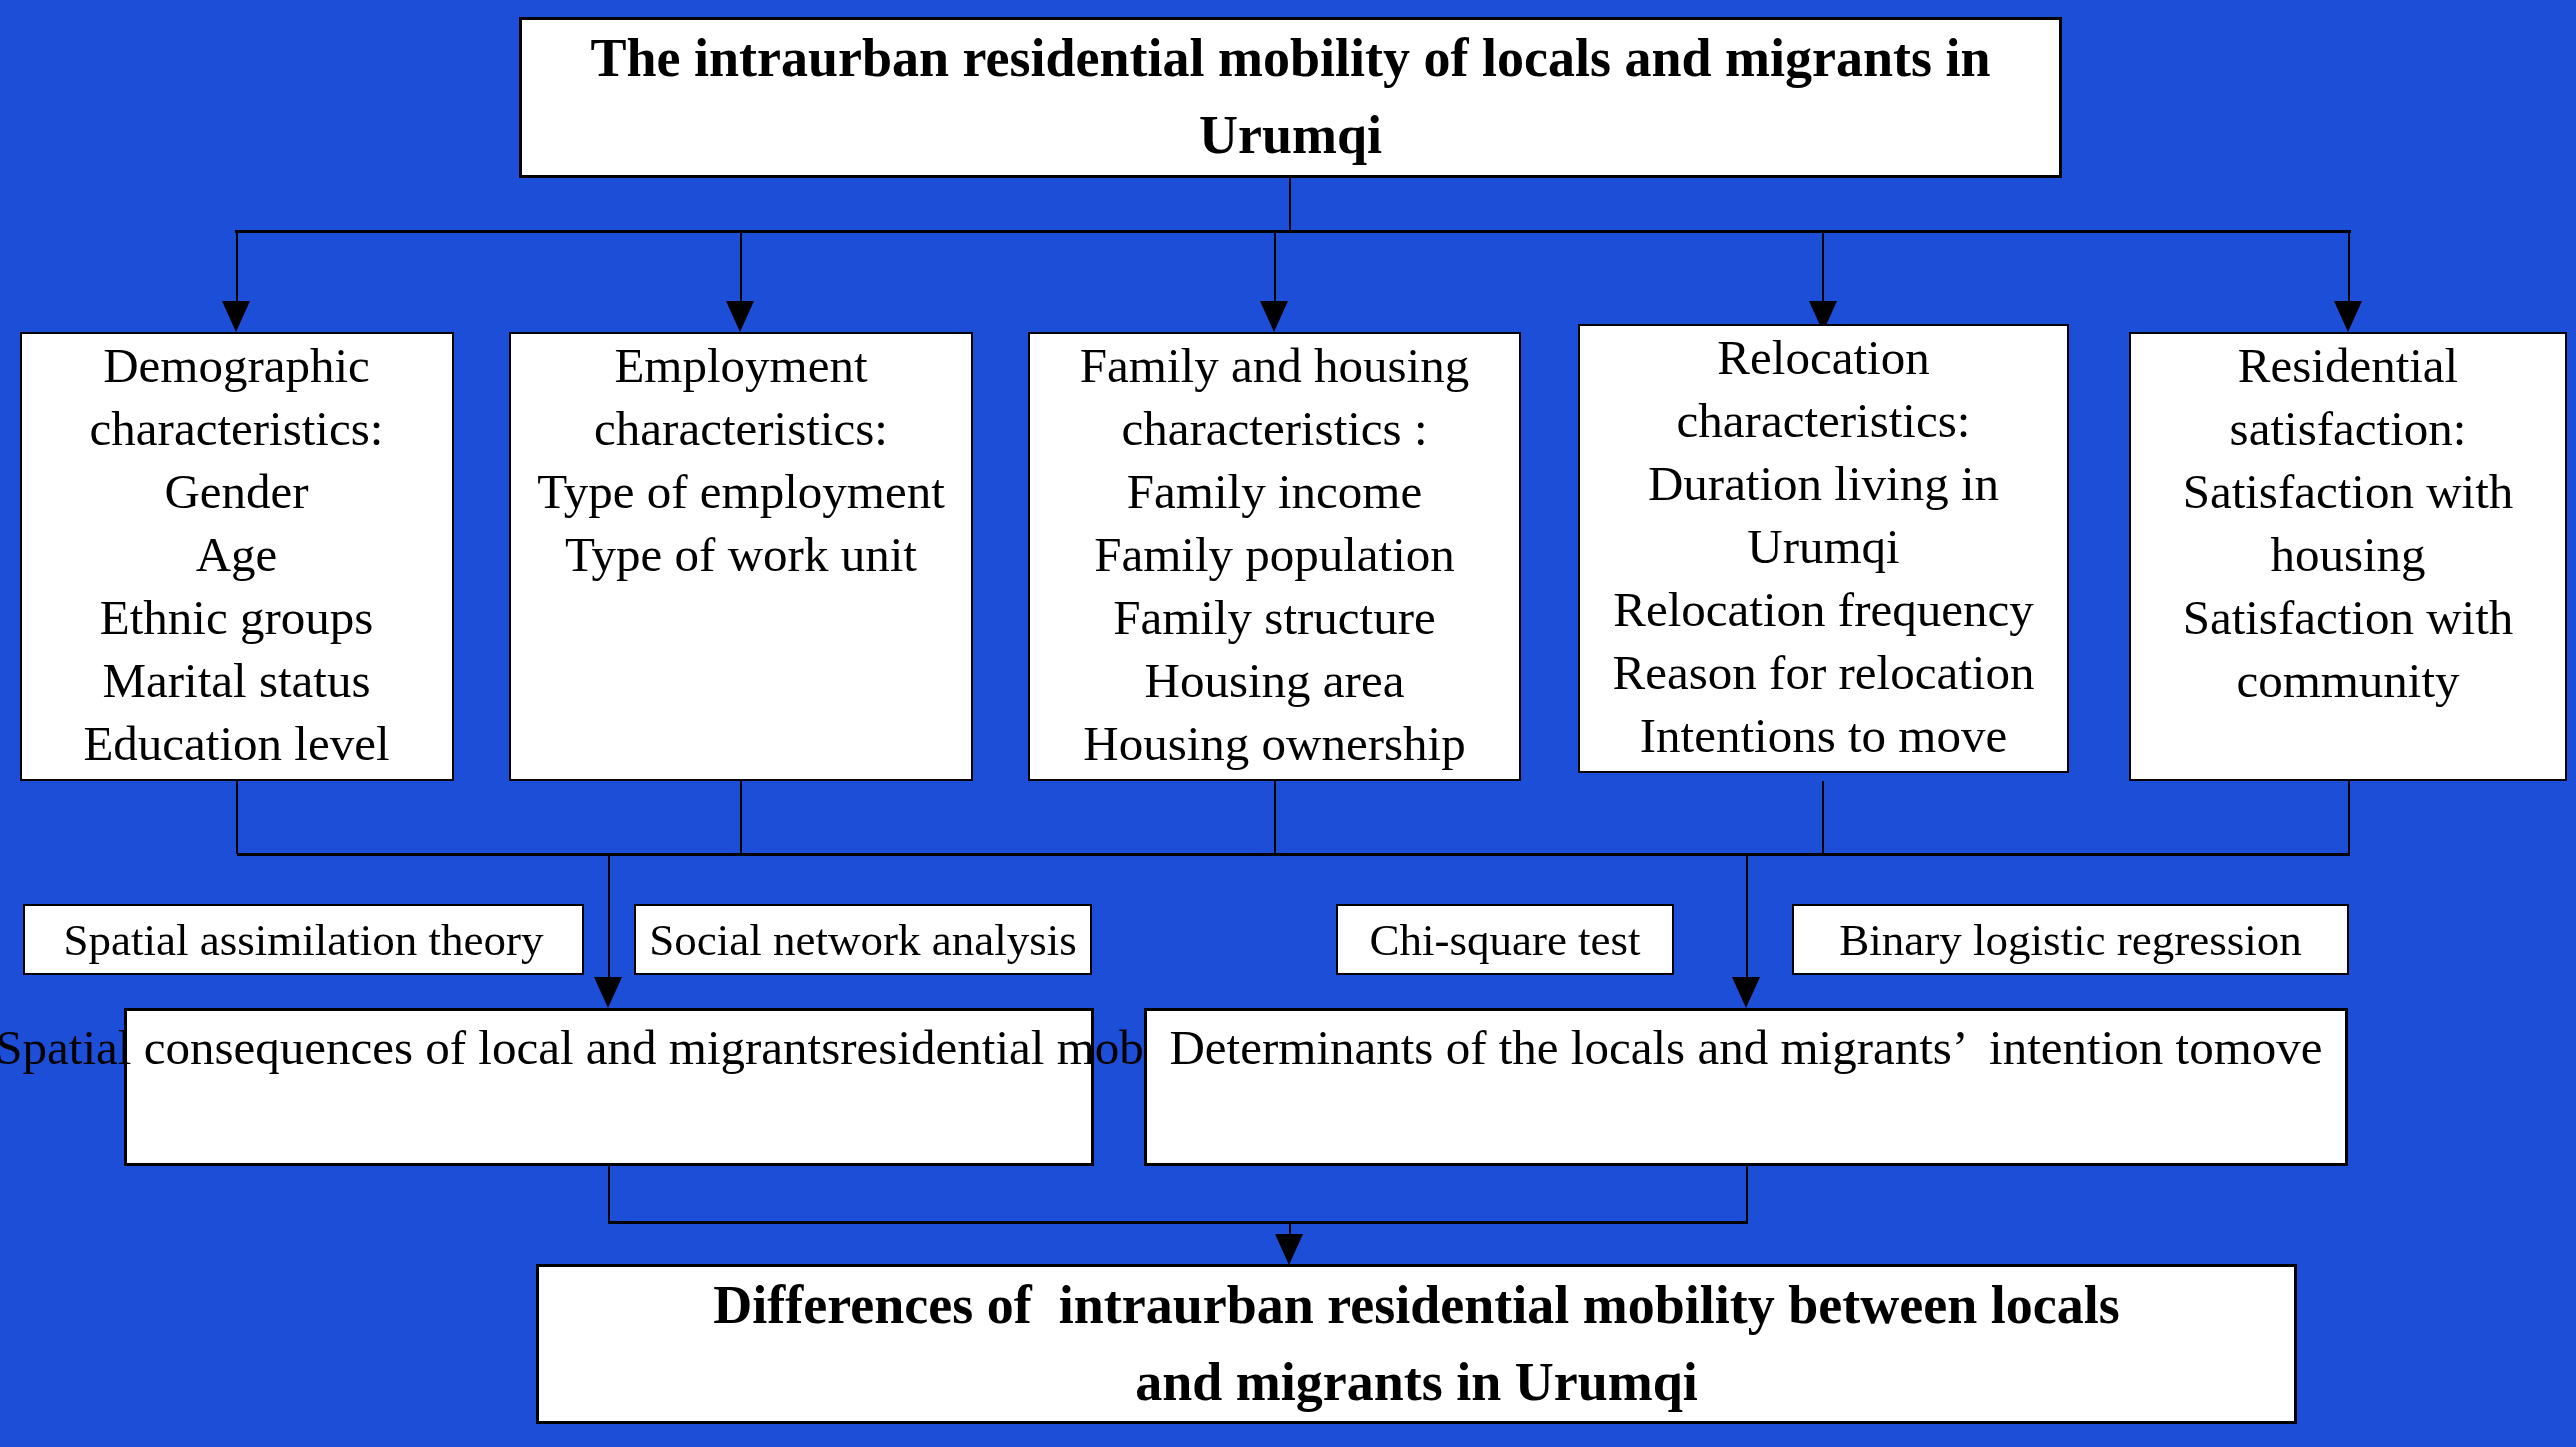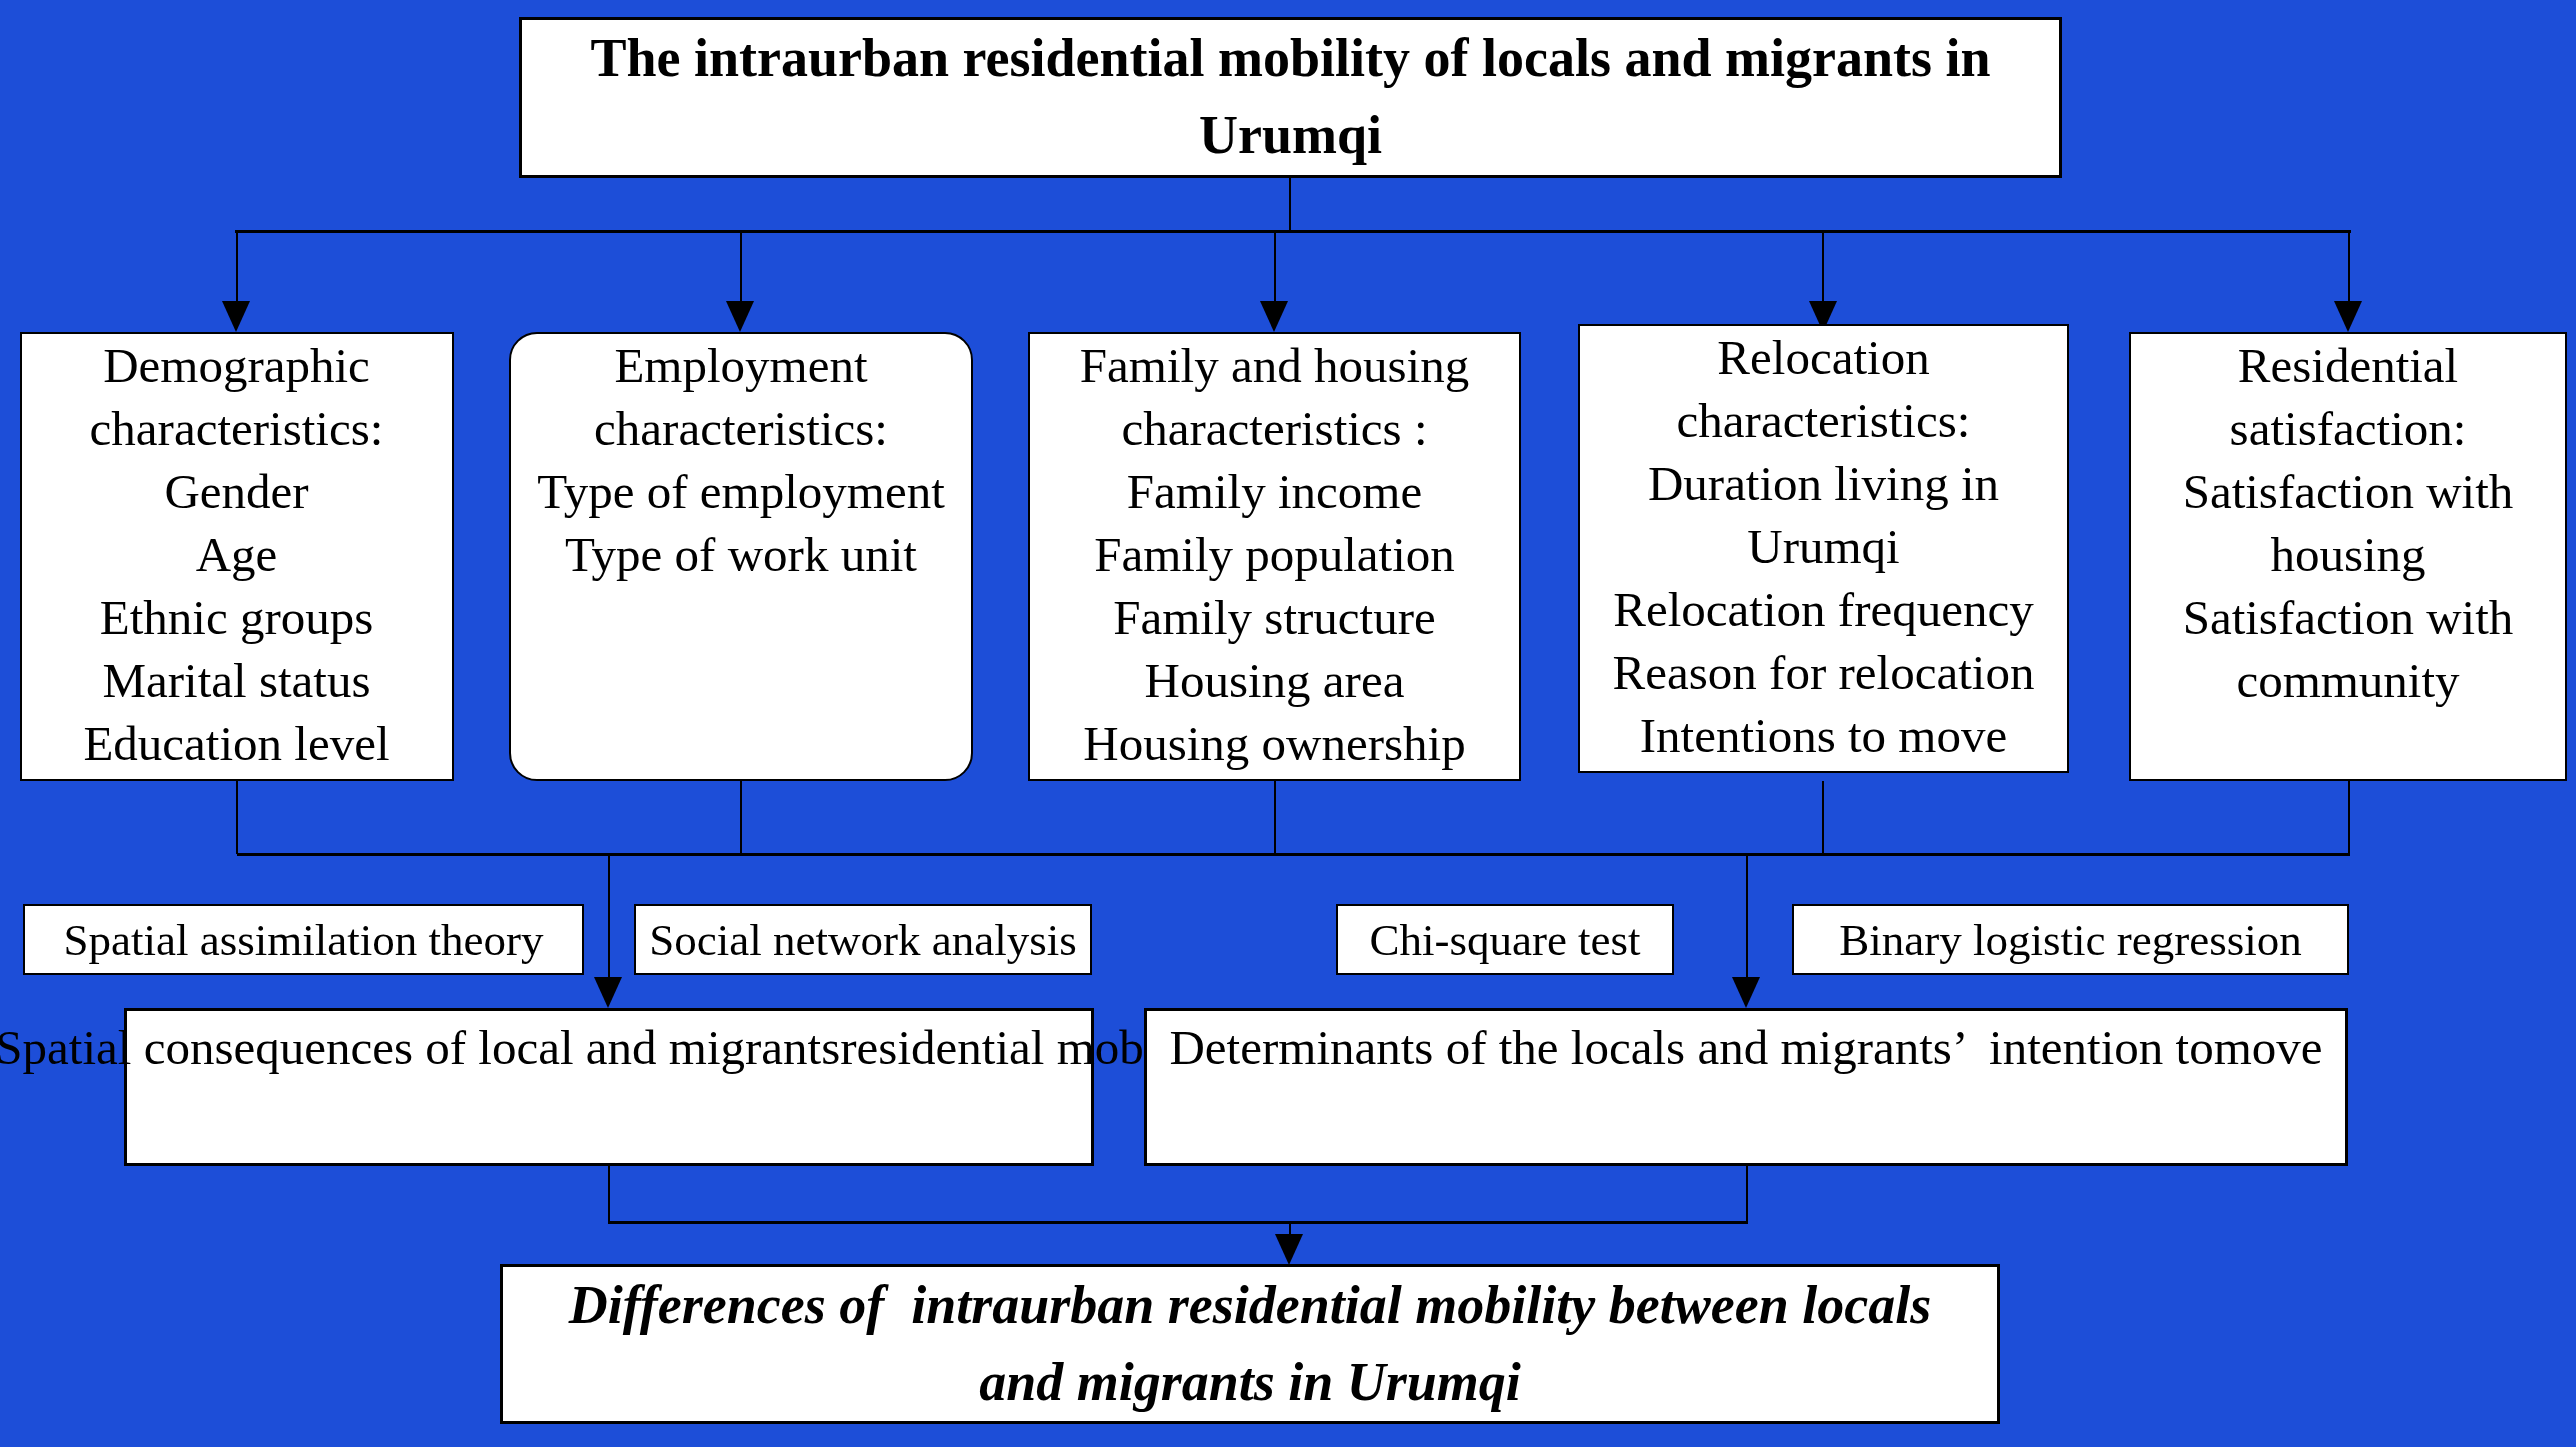--- a/index.html
+++ b/index.html
@@ -85,21 +85,21 @@
 
   <div class="box cat-box" style="left:19.5px; top:332px; width:434px; height:449px;">
       <div class="line">Demographic</div>
       <div class="line">characteristics:</div>
       <div class="line">Gender</div>
       <div class="line">Age</div>
       <div class="line">Ethnic groups</div>
       <div class="line">Marital status</div>
       <div class="line">Education level</div>
     </div>
-  <div class="box cat-box" style="left:509px; top:332px; width:464px; height:449px;border-radius:28px;">
+  <div class="box cat-box" style="left:509px; top:332px; width:464px; height:449px;">
       <div class="line">Employment</div>
       <div class="line">characteristics:</div>
       <div class="line">Type of employment</div>
       <div class="line">Type of work unit</div>
     </div>
   <div class="box cat-box" style="left:1028px; top:332px; width:493px; height:449px;">
       <div class="line">Family and housing</div>
       <div class="line">characteristics :</div>
       <div class="line">Family income</div>
       <div class="line">Family population</div>
@@ -159,19 +159,19 @@
       <div class="line">Determinants of the locals and migrants’  intention to</div>
       <div class="line">move</div>
     </div>
 
   <div class="vline" style="left:608px;  top:1165px; height:59px;"></div>
   <div class="vline" style="left:1746px; top:1165px; height:59px;"></div>
   <div class="hline" style="left:608px; top:1221px; width:1139px;"></div>
   <div class="vline" style="left:1289px; top:1224px; height:12.6px;"></div>
   <div class="arrow-down" style="left:1275px; top:1234px;"></div>
 
-  <div class="box bold-box" style="left:500px; top:1264px; width:1500px; height:160px;font-style:italic;">
+  <div class="box bold-box" style="left:536px; top:1264px; width:1761px; height:160px;">
       <div class="line">Differences of  intraurban residential mobility between locals</div>
       <div class="line">and migrants in Urumqi</div>
     </div>
 
 </div>
 
 
 </body></html>

